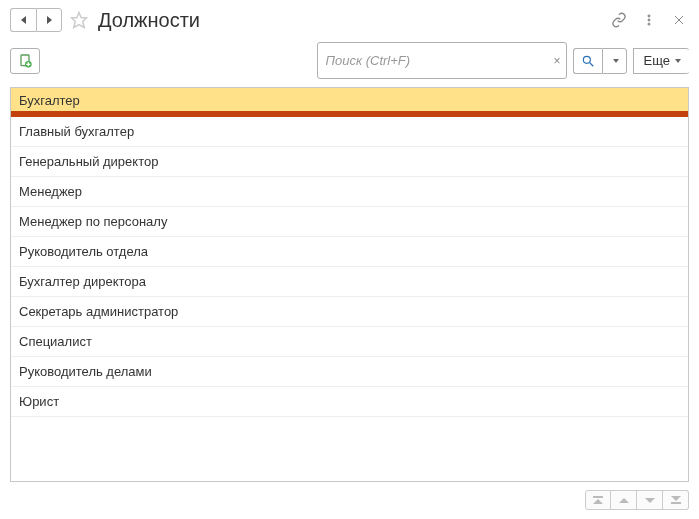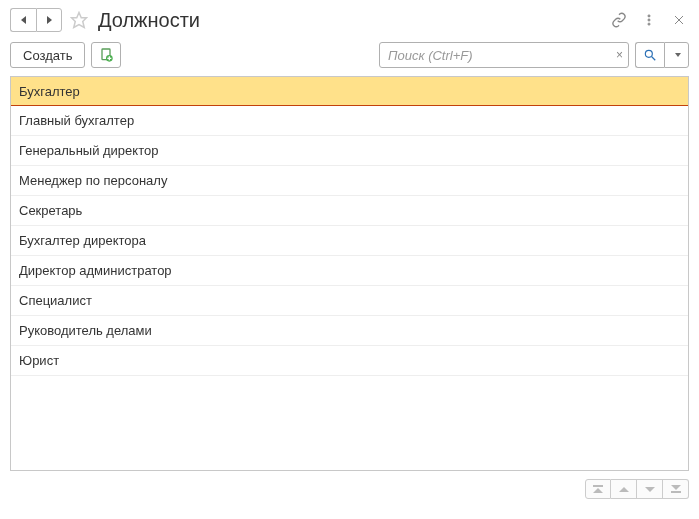--- a/index.html
+++ b/index.html
@@ -87,21 +87,21 @@
   .btn-icon { width: 30px; }
   .spacer { flex: 1; }
 
   .search-wrap {
     position: relative;
     display: flex;
     align-items: center;
   }
   .search-input {
     width: 250px;
-    height: 26px;
+    height: 37px;
     border: 1px solid #b0b0b0;
     border-radius: 3px;
     padding: 0 24px 0 8px;
     font-size: 13px;
     color: #333;
     font-style: italic;
   }
   .search-input::placeholder { color: #999; font-style: italic; }
   .search-clear {
     position: absolute;
@@ -147,21 +147,21 @@
     display: flex;
     align-items: center;
     padding: 0 8px;
     border-bottom: 1px solid #eee;
     font-size: 13px;
     color: #333;
     cursor: pointer;
   }
   .list-row.selected {
     background: #ffe18a;
-    border-bottom: 1px solid #c2410c;
+    border-bottom: 6px solid #c2410c;
     border-top: 1px solid #e8c86a;
     margin-top: -1px;
     padding-top: 1px;
   }
 
   
   .footer {
     display: flex;
     justify-content: flex-end;
     padding: 8px 10px 0 10px;
@@ -237,21 +237,20 @@
   </div>
   <div class="hdr-icon">
     <svg width="12" height="12" viewBox="0 0 24 24" stroke="#888" stroke-width="2">
         <line x1="4" y1="4" x2="20" y2="20"></line>
         <line x1="20" y1="4" x2="4" y2="20"></line>
       </svg>
   </div>
 </div>
 
 <div class="toolbar">
-  <div class="btn btn-text">Создать</div>
   <div class="btn btn-icon">
     <svg width="16" height="16" viewBox="0 0 24 24">
       <rect x="6" y="3" width="12" height="16" rx="1" fill="#fff" stroke="#5a9e5a" stroke-width="2"></rect>
       <circle cx="17" cy="17" r="5" fill="#4caf50"></circle>
       <line x1="17" y1="14" x2="17" y2="20" stroke="#fff" stroke-width="2"></line>
       <line x1="14" y1="17" x2="20" y2="17" stroke="#fff" stroke-width="2"></line>
     </svg>
   </div>
   <div class="spacer"></div>
   <div class="search-wrap">
@@ -262,30 +261,37 @@
     <div class="seg">
       <svg width="14" height="14" viewBox="0 0 24 24" fill="none" stroke="#2a6fb5" stroke-width="2">
           <circle cx="10" cy="10" r="6"></circle>
           <line x1="15" y1="15" x2="21" y2="21"></line>
         </svg>
     </div>
     <div class="seg">
         <span class="caret"></span>
       </div>
   </div>
+  <div class="btn-split">
+    <div class="seg" style="padding:0 8px 0 10px;">
+      <span>Еще</span>
+      <span class="caret" style="margin-left:5px;"></span>
+    </div>
+  </div>
 </div>
 
 <div class="list-wrap" id="list-wrap">
     <div class="list-row selected">Бухгалтер</div>
     <div class="list-row">Главный бухгалтер</div>
     <div class="list-row">Генеральный директор</div>
+    <div class="list-row">Менеджер</div>
     <div class="list-row">Менеджер по персоналу</div>
-    <div class="list-row">Секретарь</div>
+    <div class="list-row">Руководитель отдела</div>
     <div class="list-row">Бухгалтер директора</div>
-    <div class="list-row">Директор администратор</div>
+    <div class="list-row">Секретарь администратор</div>
     <div class="list-row">Специалист</div>
     <div class="list-row">Руководитель делами</div>
     <div class="list-row">Юрист</div>
   </div>
 
 <div class="footer">
   <div class="foot-group">
     <div class="foot-btn">
       <span class="bar-top">
           <span class="bar"></span>

